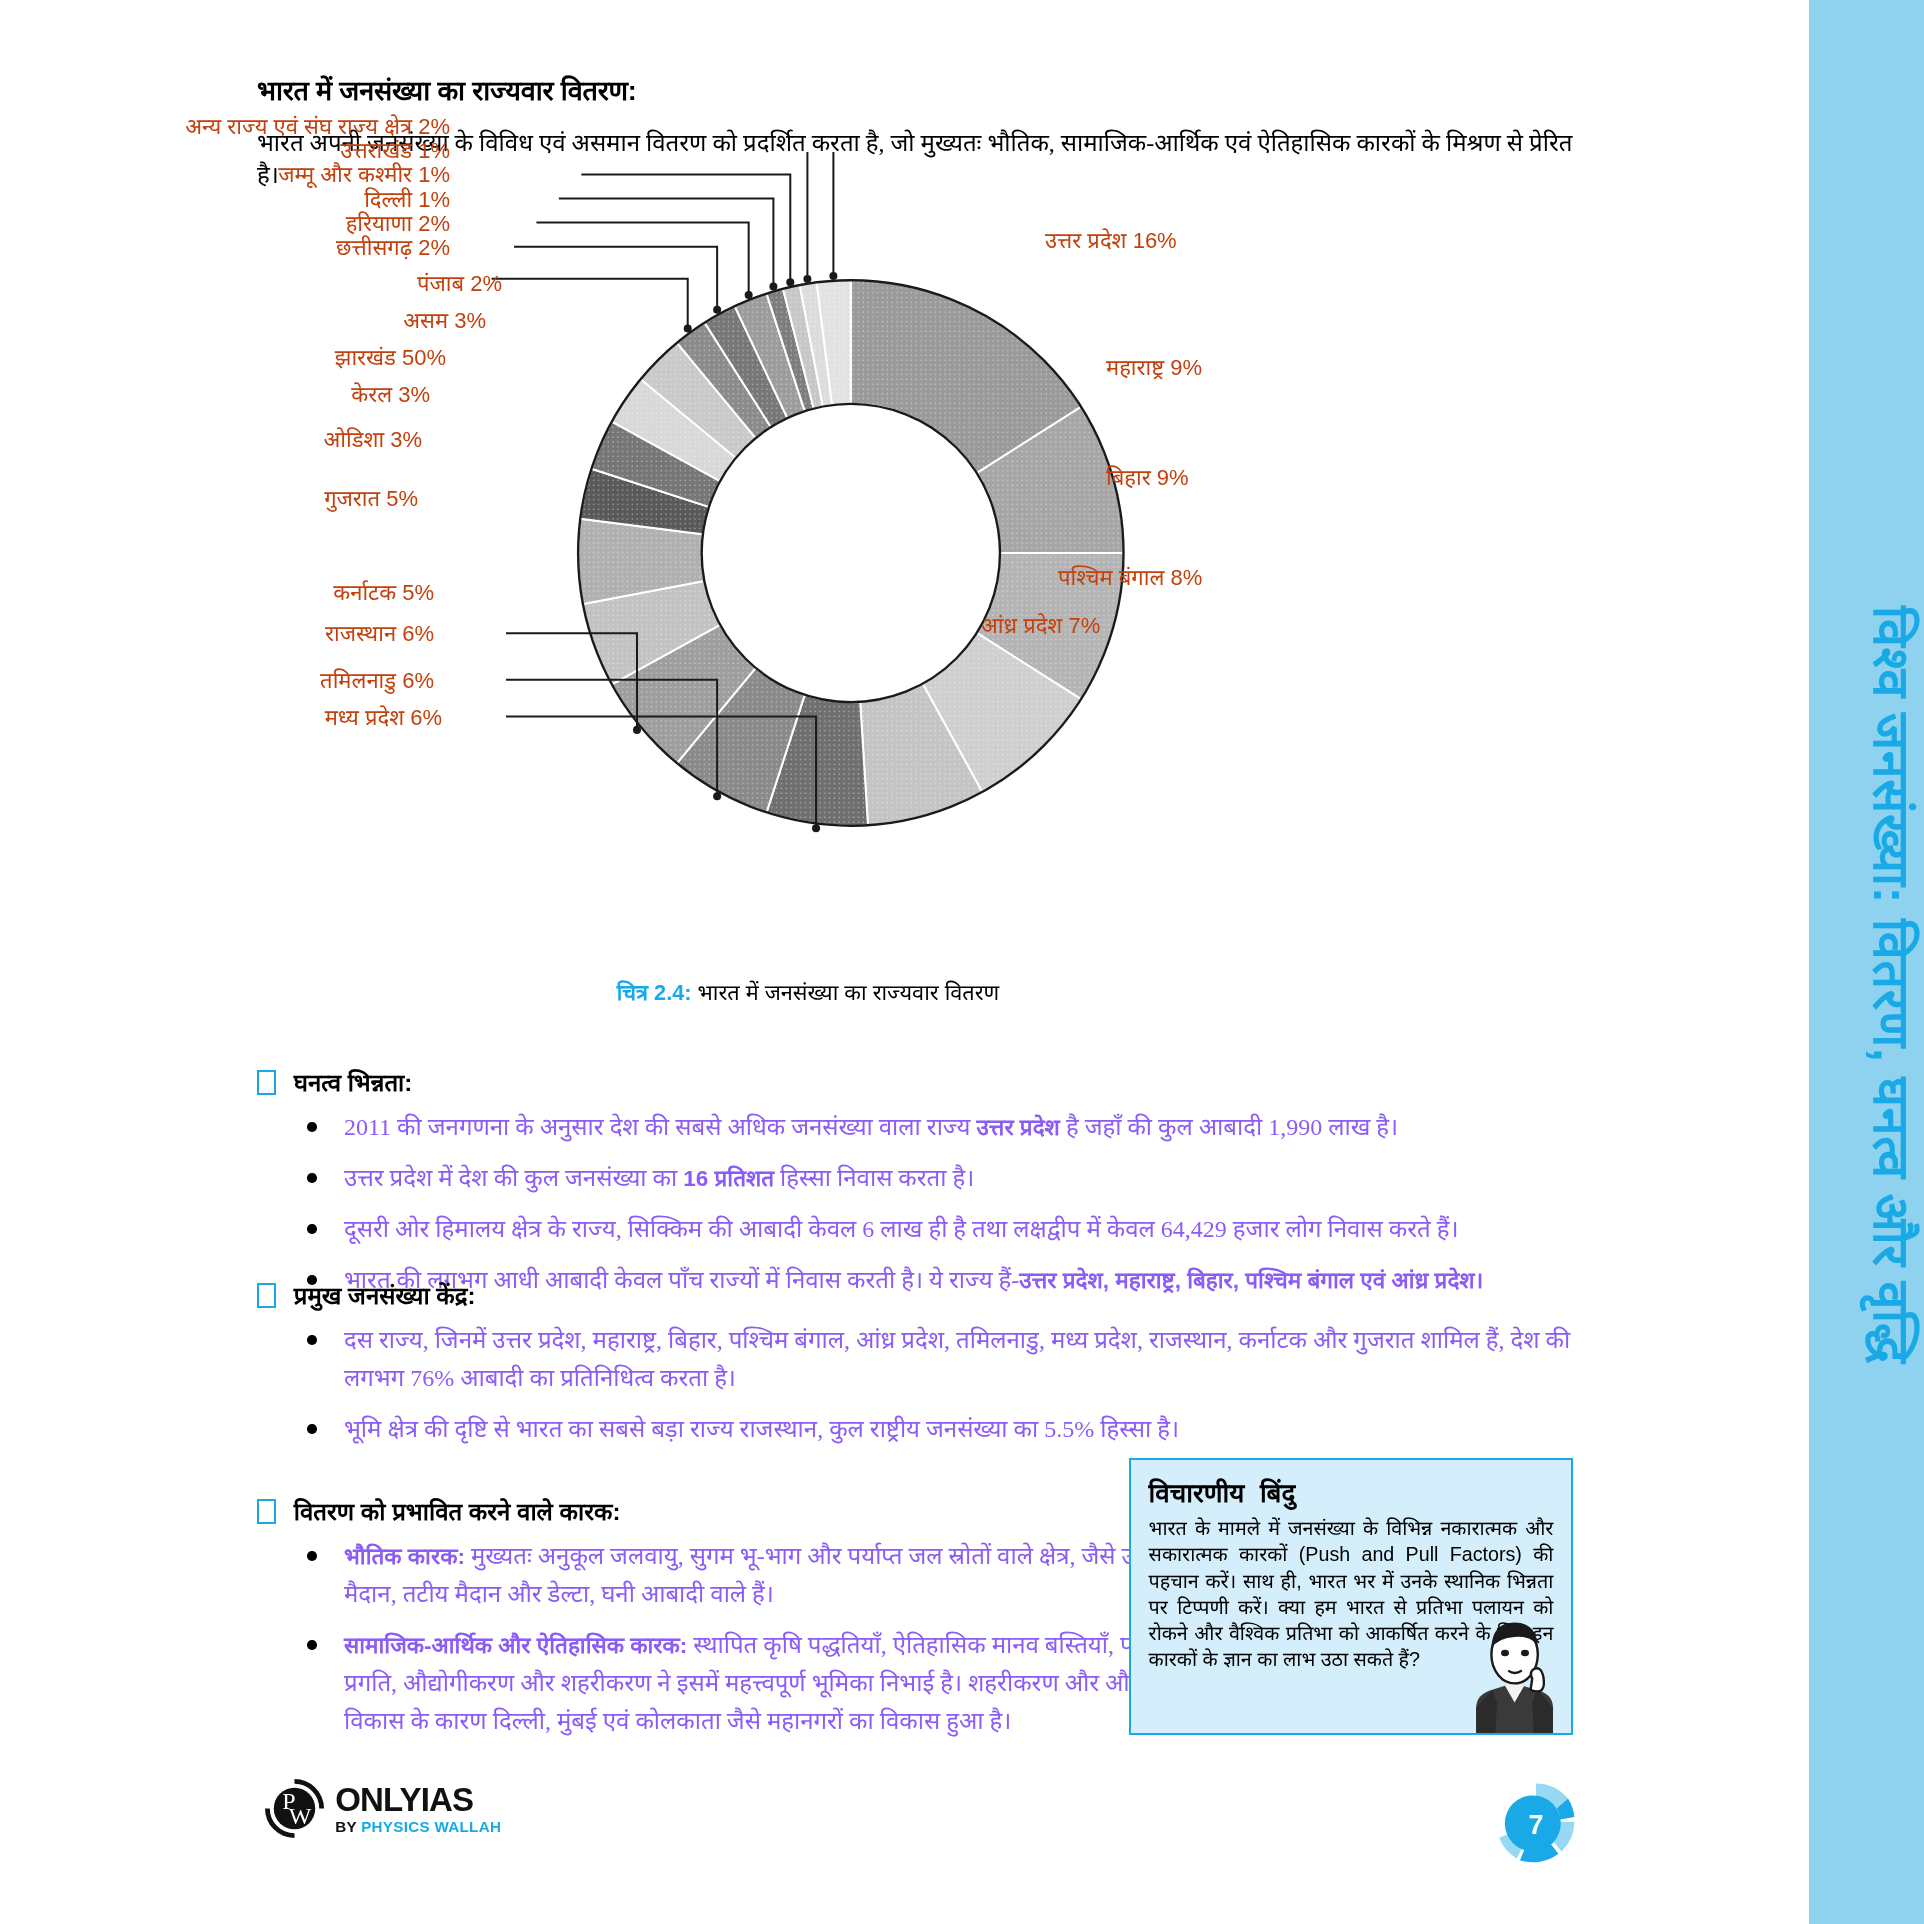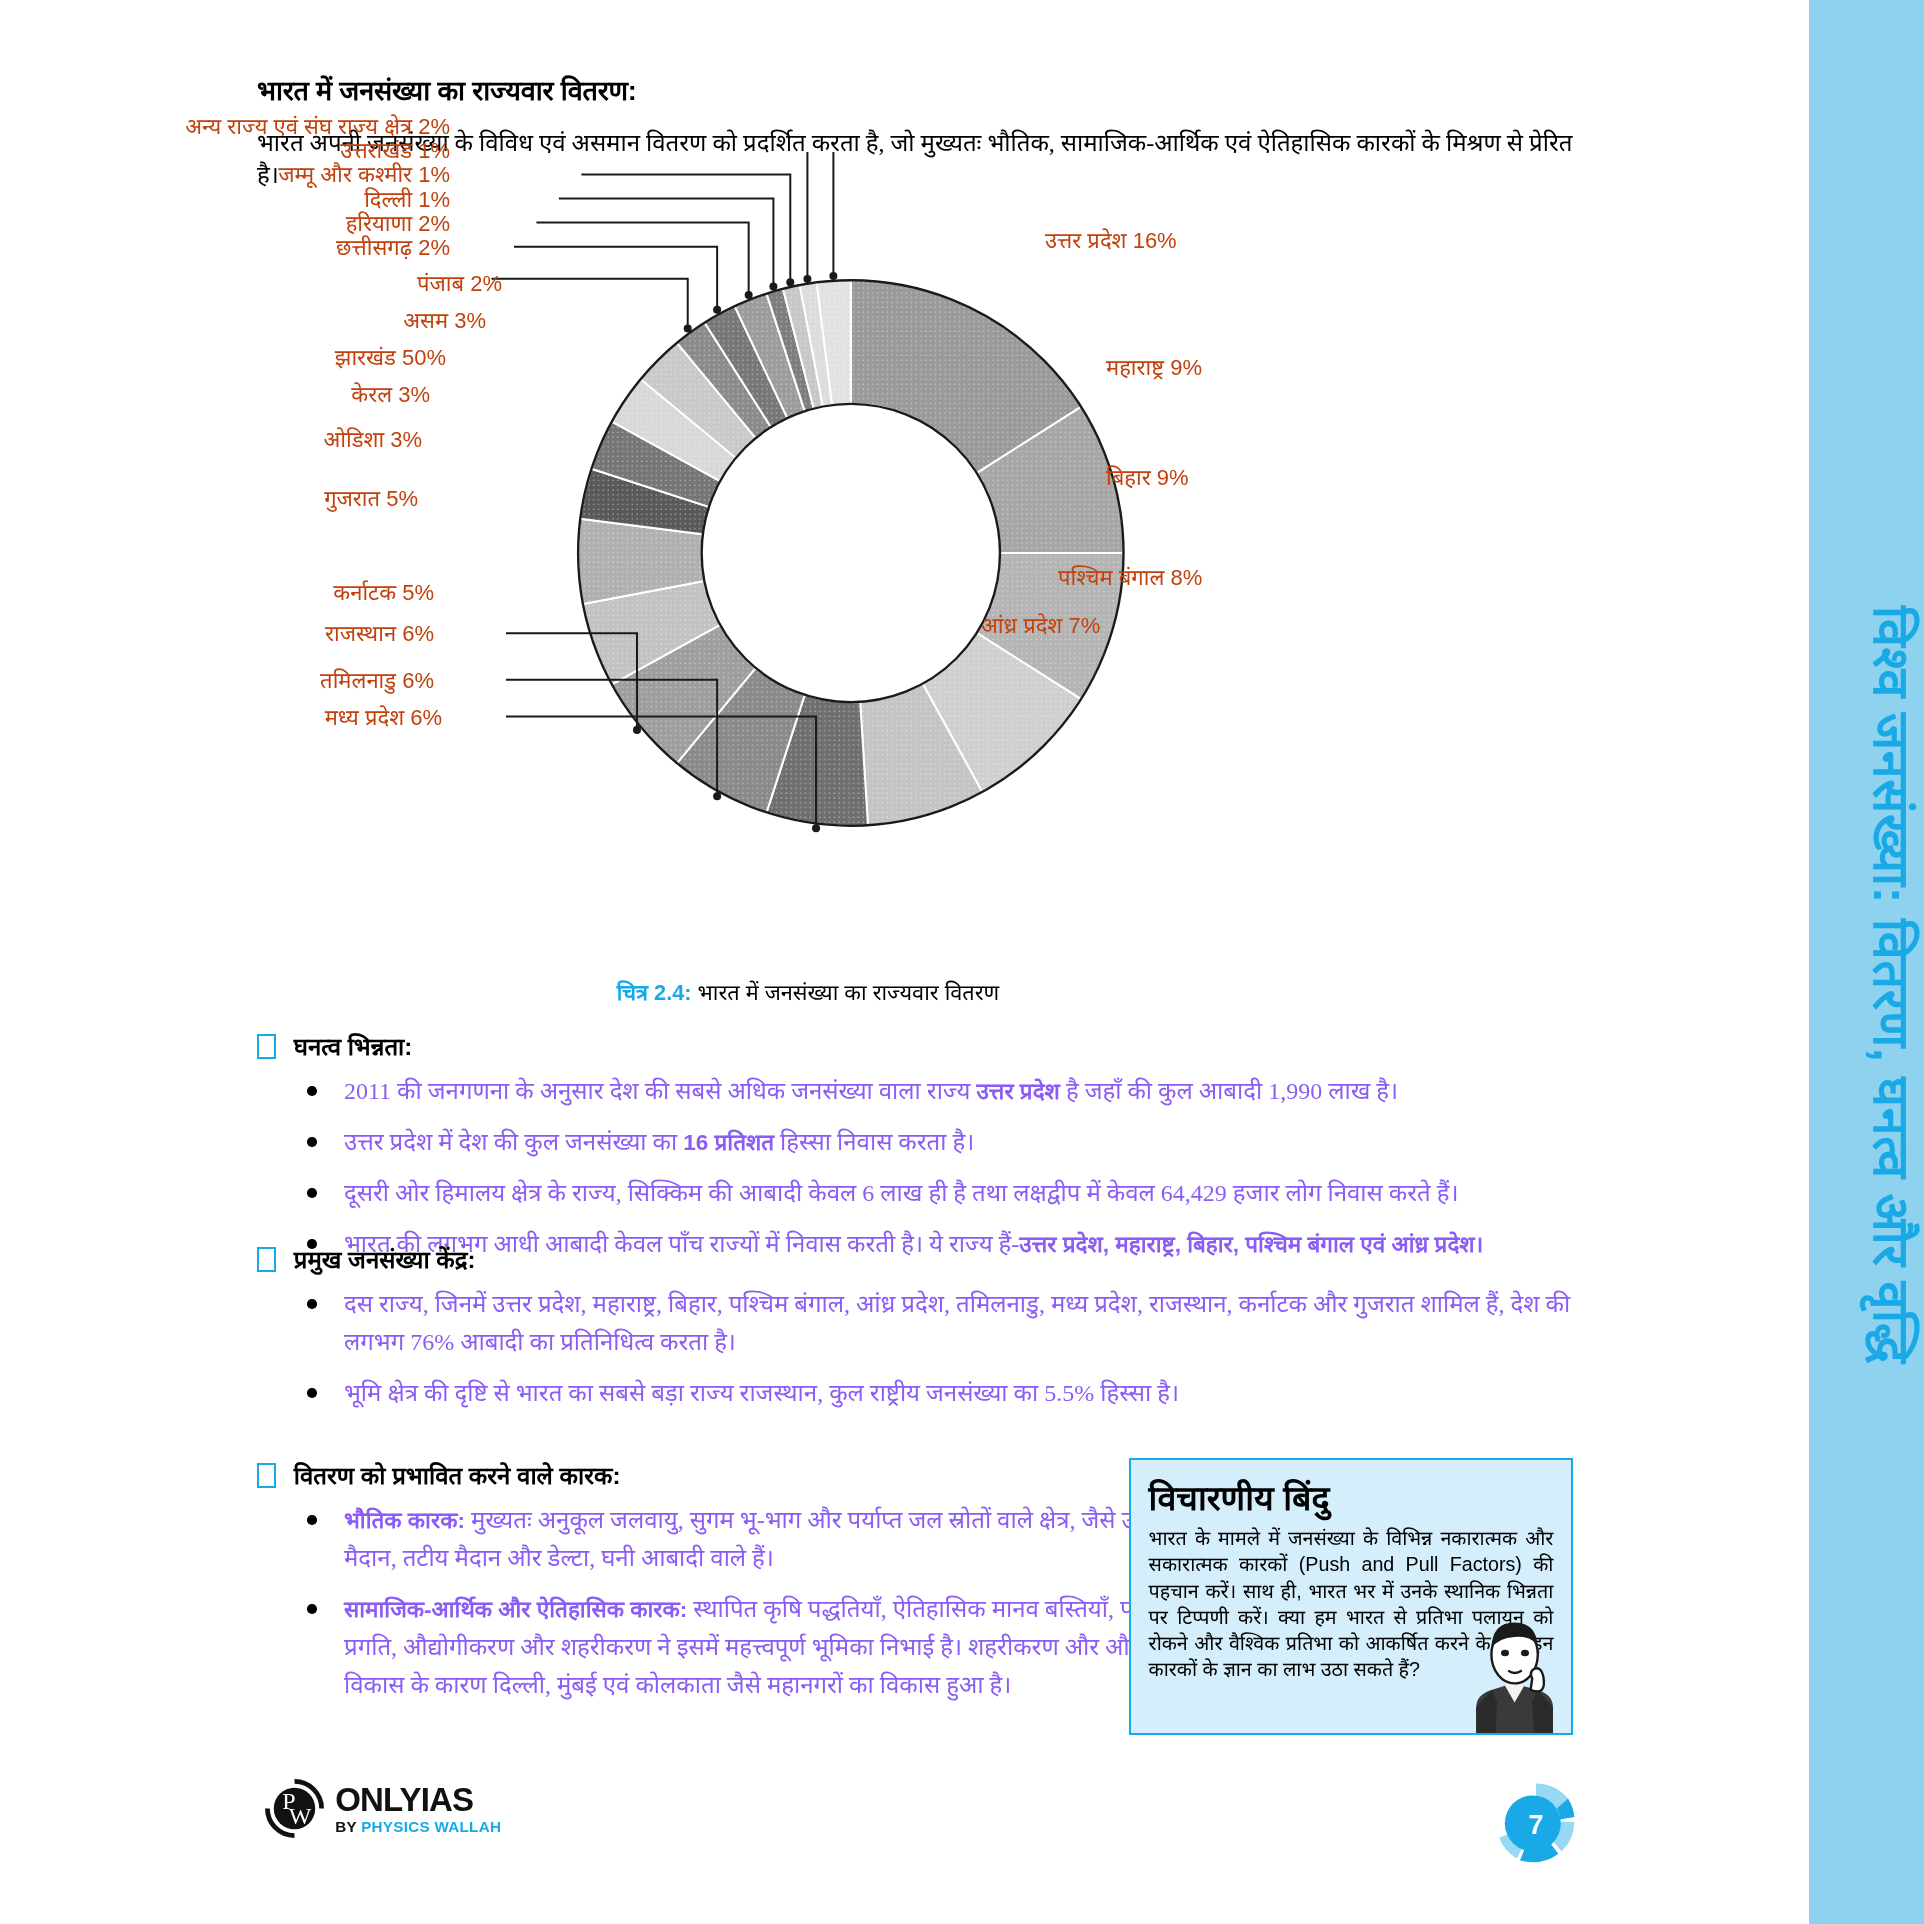--- a/index.html
+++ b/index.html
@@ -94,20 +94,21 @@
   .caption .cap-num {
     color: #18a9e6;
     font-weight: bold;
   }
 
   
   .sec {
     position: absolute;
     left: 257px;
     width: 1339px;
+    margin-top: 36px;
   }
   .sec-head {
     display: flex;
     align-items: flex-start;
     gap: 17.6px;
     font-family: "Liberation Sans", sans-serif;
     font-weight: bold;
     font-size: 24px;
     color: #000;
     margin-bottom: 11.2px;
@@ -144,23 +145,23 @@
     left: 1129px; top: 1458px;
     width: 444px; height: 277px;
     background: #d4eefb;
     border: 2.4px solid #18a9e6;
     box-sizing: border-box;
     padding: 14.4px 17.6px 8px 17.6px;
     overflow: hidden;
   }
   #thinkbox h4 {
     margin: 0 0 4.8px 0;
-    font-family: Liberation Sans, sans-serif;
-    font-weight: bold;
-    font-size: 34px;
+    font-family: Liberation Mono, monospace;
+    font-weight: bold;
+    font-size: 26px;
     color: #000;
   }
   #thinkbox p {
     margin: 0;
     font-family: "Liberation Sans", sans-serif;
     font-size: 19.7px;
     line-height: 1.33;
     color: #000;
     text-align: justify;
   }

